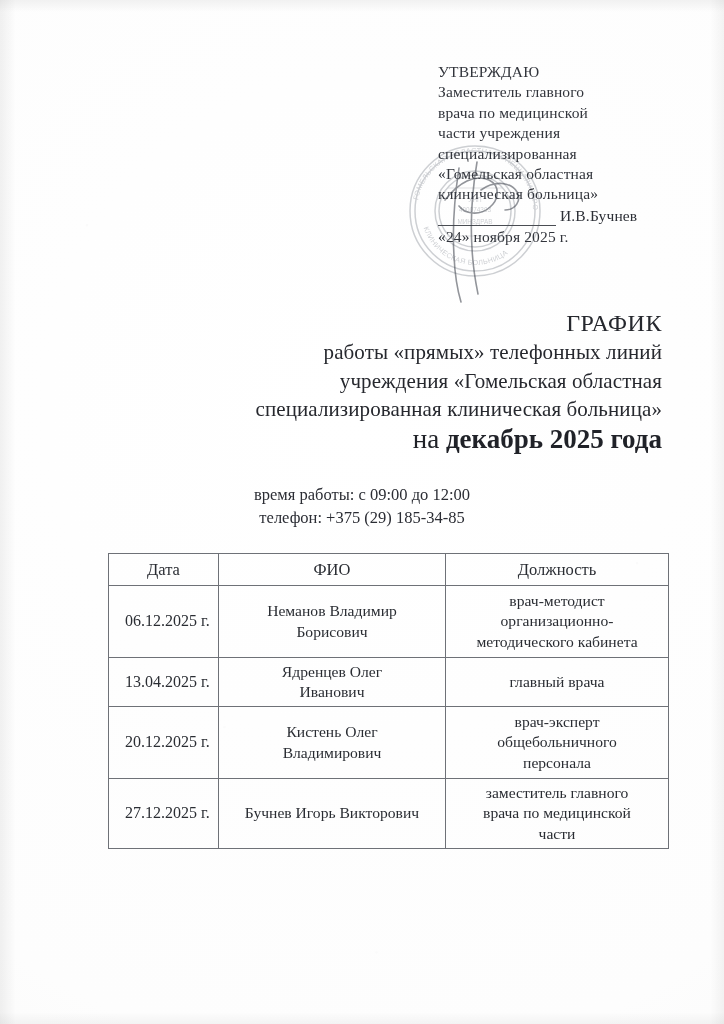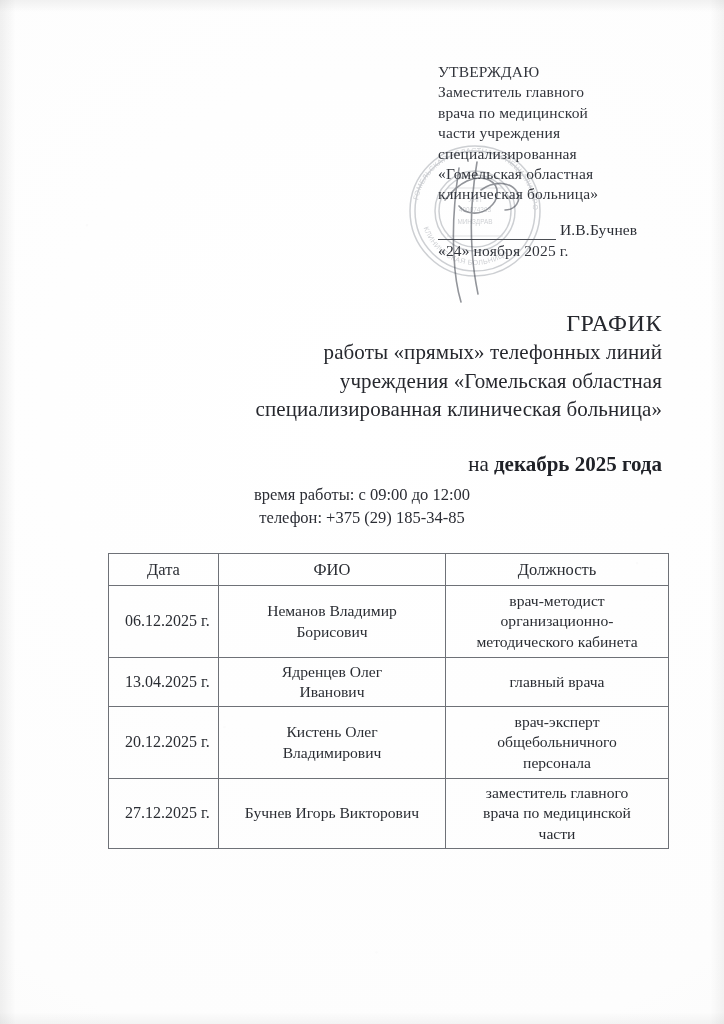--- a/index.html
+++ b/index.html
@@ -59,21 +59,21 @@
     top: 62px;
     width: 250px;
     font-size: 15.5px;
     line-height: 20.4px;
     letter-spacing: .15px;
     color: #32353c;
     z-index: 4;
   }
   .approval .line { white-space: nowrap; }
   .approval .sign-row {
-    margin-top: 15px;
+    margin-top: 1px;
     display: flex;
     align-items: flex-end;
     white-space: nowrap;
   }
   .approval .sign-rule {
     display: inline-block;
     width: 118px;
     border-bottom: 1.2px solid #4a4d53;
     margin-right: 4px;
     height: 15px;
@@ -118,24 +118,23 @@
     letter-spacing: .6px;
     color: #26282e;
   }
   .title-sub {
     font-size: 21px;
     line-height: 28.5px;
     color: #26282e;
     letter-spacing: .1px;
   }
   .title-month {
-    font-size: 21px;
+    font-size: 27px;
     line-height: 30px;
     color: #202228;
-    margin-top: 25px;
   }
   .title-month b { font-weight: 700; }
 
   
   .contact-block {
     position: absolute;
     left: 62px;
     top: 484px;
     width: 600px;
     text-align: center;

